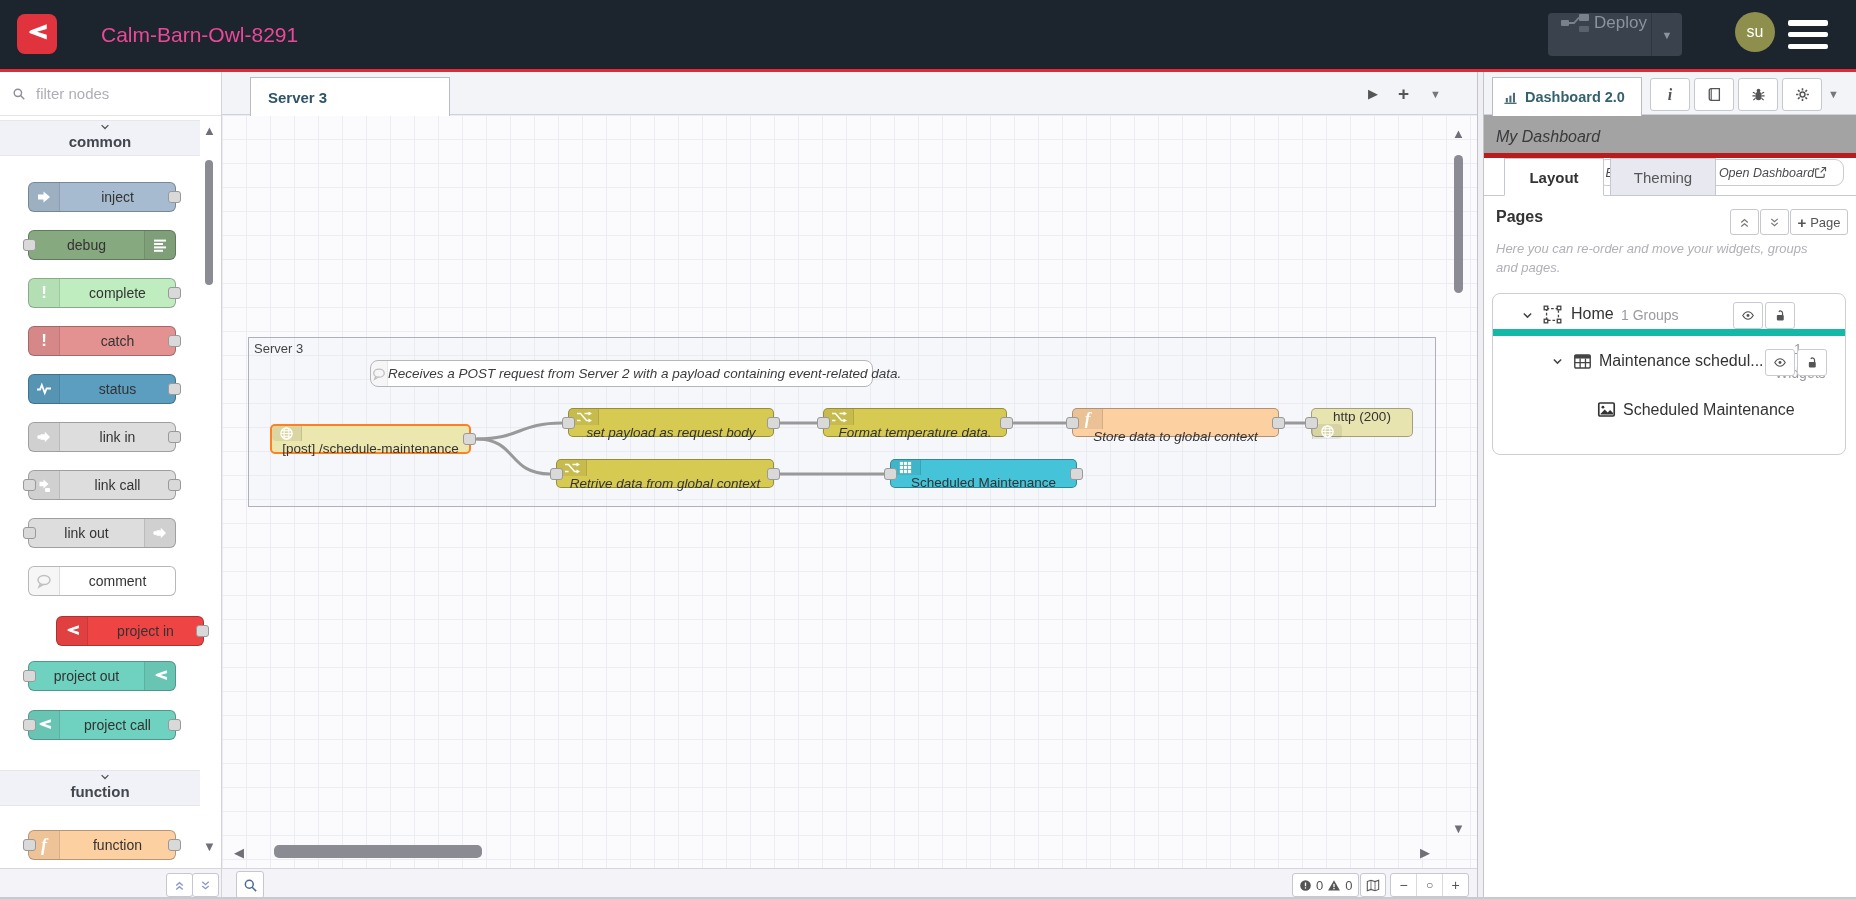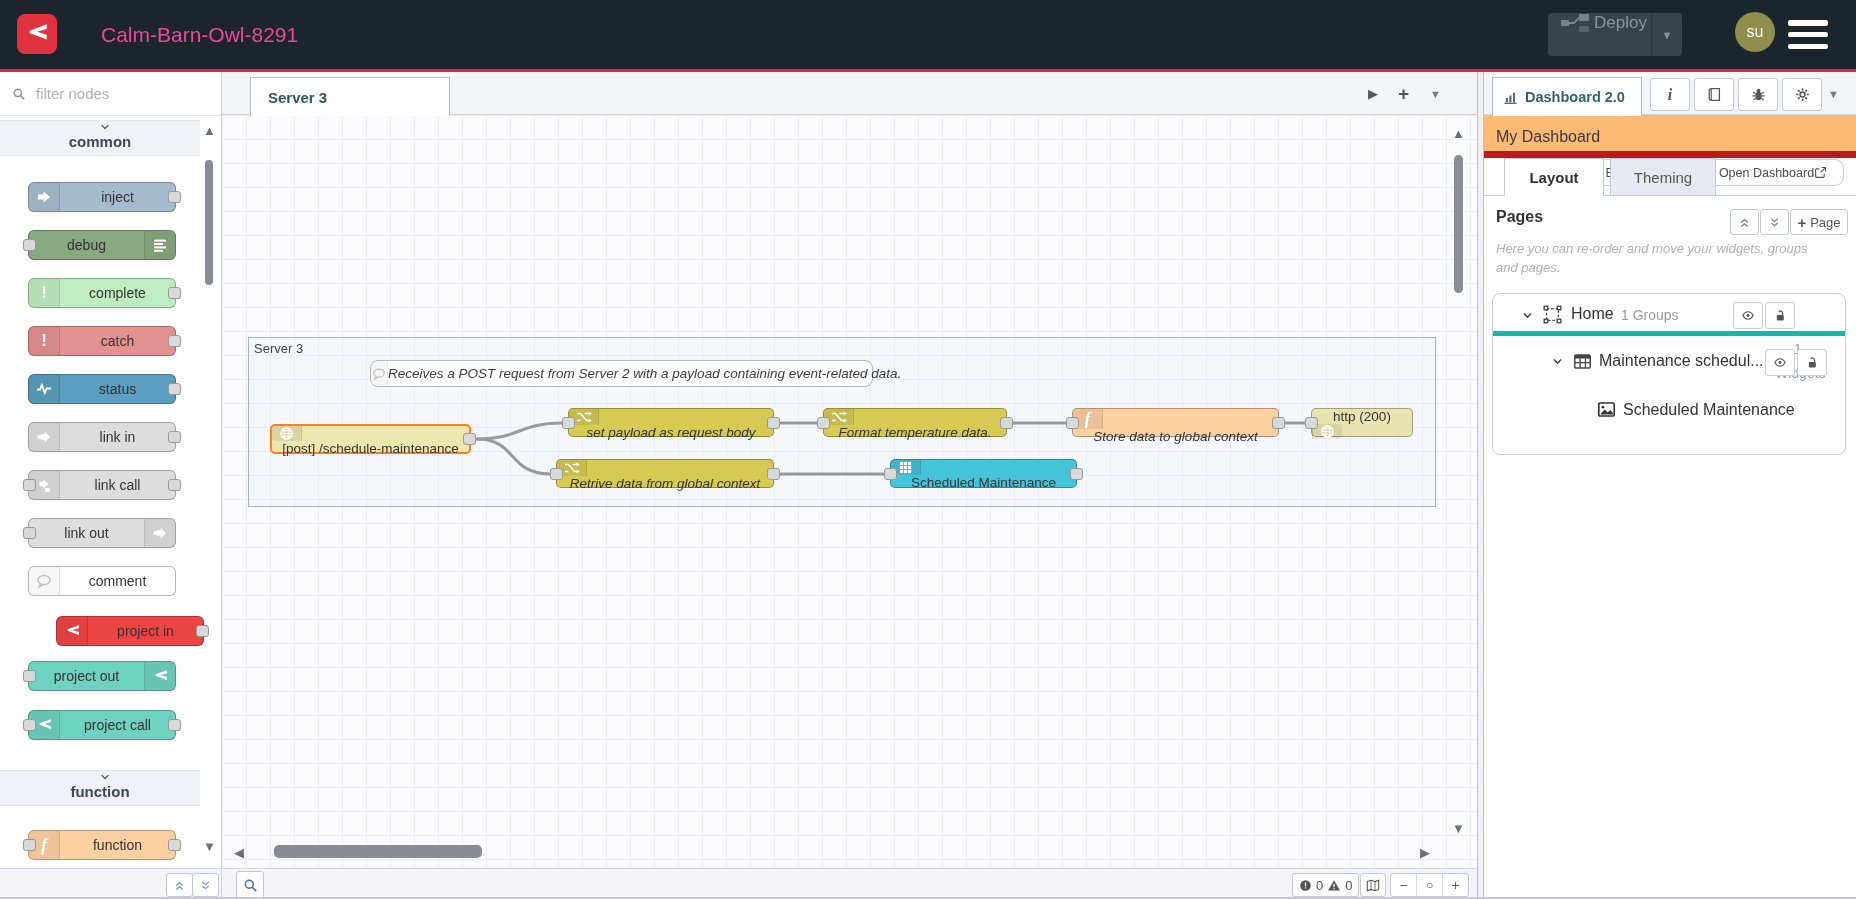--- a/index.html
+++ b/index.html
@@ -62,21 +62,21 @@
   .zoom-group{position:absolute;left:1168px;top:4px;height:22px;background:#fff;border:1px solid #c6c8d0;border-radius:3px;display:flex;}
   .zoom-group span{width:25px;display:flex;align-items:center;justify-content:center;font-size:14px;color:#555;cursor:pointer;}
   .zoom-group span + span{border-left:1px solid #d8dae0;}
   .splitter{position:absolute;left:1477px;top:72px;width:7px;height:827px;background:#f0f0f4;border-left:1px solid #c2c4cc;border-right:1px solid #c2c4cc;box-sizing:border-box;cursor:col-resize;}
   
   .sidebar{position:absolute;left:1484px;top:72px;width:372px;height:827px;background:#fff;}
   .sb-header{position:absolute;left:0;top:0;width:372px;height:43px;background:#f3f4f8;border-bottom:1px solid #cfd2da;box-sizing:border-box;}
   .sb-tab{position:absolute;left:8px;top:5px;width:150px;height:39px;background:#fff;border:1px solid #b9bcc6;border-bottom:none;display:flex;align-items:center;gap:7px;padding-left:10px;box-sizing:border-box;font-weight:bold;font-size:14.5px;color:#35606e;z-index:2;}
   .sb-iconbtn{position:absolute;top:6px;width:38px;height:31px;}
   .sb-caret{position:absolute;left:344px;top:6px;height:31px;display:flex;align-items:center;color:#777;font-size:11px;cursor:pointer;}
-  .sb-dashrow{position:absolute;left:0;top:43px;width:372px;height:43px;background:#fdba74;border-bottom:7px solid #b91c1c;box-sizing:border-box;}
+  .sb-dashrow{position:absolute;left:0;top:43px;width:372px;height:43px;background:#a3a3a3;border-bottom:5px solid #b91c1c;box-sizing:border-box;font-style:italic;}
   .sb-dashrow .dname{position:absolute;left:12px;top:0;height:43px;display:flex;align-items:center;font-size:16px;color:#3a3a3e;}
   .pill-btn{position:absolute;top:8px;height:27px;background:#fff;border:1px solid #c9cbd3;border-radius:9px;display:flex;align-items:center;justify-content:center;font-size:12.5px;color:#4a4a4f;cursor:pointer;box-sizing:border-box;margin-top:36px;}
   .sb-tabs{position:absolute;left:0;top:86px;width:372px;height:38px;border-bottom:1px solid #c6c8d0;box-sizing:border-box;}
   .sb-tab2{position:absolute;top:0;height:38px;display:flex;align-items:center;justify-content:center;font-size:15px;box-sizing:border-box;cursor:pointer;margin-left:12px;}
   .sb-tab2.active{left:8px;width:100px;background:#fff;border:1px solid #c6c8d0;border-bottom:1px solid #fff;font-weight:bold;color:#333;z-index:2;}
   .sb-tab2.inactive{left:114px;width:106px;background:#e8e9f0;border:1px solid #c6c8d0;color:#555;}
   .sb-body{position:absolute;left:0;top:124px;width:382px;height:703px;background:#fff;}
   .pages-title{position:absolute;left:12px;top:12px;font-size:16px;font-weight:bold;color:#333;}
   .pages-help{position:absolute;left:12px;top:44px;width:330px;font-size:13px;font-style:italic;color:#b0b0b6;line-height:1.45;}
   .tree-card{position:absolute;left:8px;top:97px;width:354px;height:162px;border:1px solid #ccced6;border-radius:8px;box-sizing:border-box;background:#fff;}
@@ -548,21 +548,21 @@
           </svg>
       </div>
       <div class="sq-btn" style="left:306px;top:13px;width:56px;height:24px;font-size:13px;gap:4px;">
         <span style="font-weight:bold;font-size:15px;">+</span>
         <span>Page</span>
       </div>
       <div class="pages-help">Here you can re-order and move your widgets, groups and pages.</div>
 
       <div class="tree-card">
 
-        <div class="tree-row" style="height:42px;border-bottom:5px solid #14b8a6;">
+        <div class="tree-row" style="height:42px;border-bottom:7px solid #14b8a6;">
           <svg style="position:absolute;left:28px;top:15px;" width="13" height="13" viewBox="0 0 16 16">
               <path d="M3.5 5.5L8 10l4.5-4.5" fill="none" stroke="#444" stroke-width="1.8"></path>
             </svg>
           <svg style="position:absolute;left:50px;top:11px;" width="19" height="19" viewBox="0 0 16 16">
               <rect x="3" y="3" width="10" height="10" fill="none" stroke="#444" stroke-width="1.1" stroke-dasharray="2.2 1.6"></rect>
               <g fill="#fff" stroke="#444" stroke-width="1.1">
                 <rect x="1" y="1" width="3" height="3"></rect>
                 <rect x="12" y="1" width="3" height="3"></rect>
                 <rect x="1" y="12" width="3" height="3"></rect>
                 <rect x="12" y="12" width="3" height="3"></rect>

